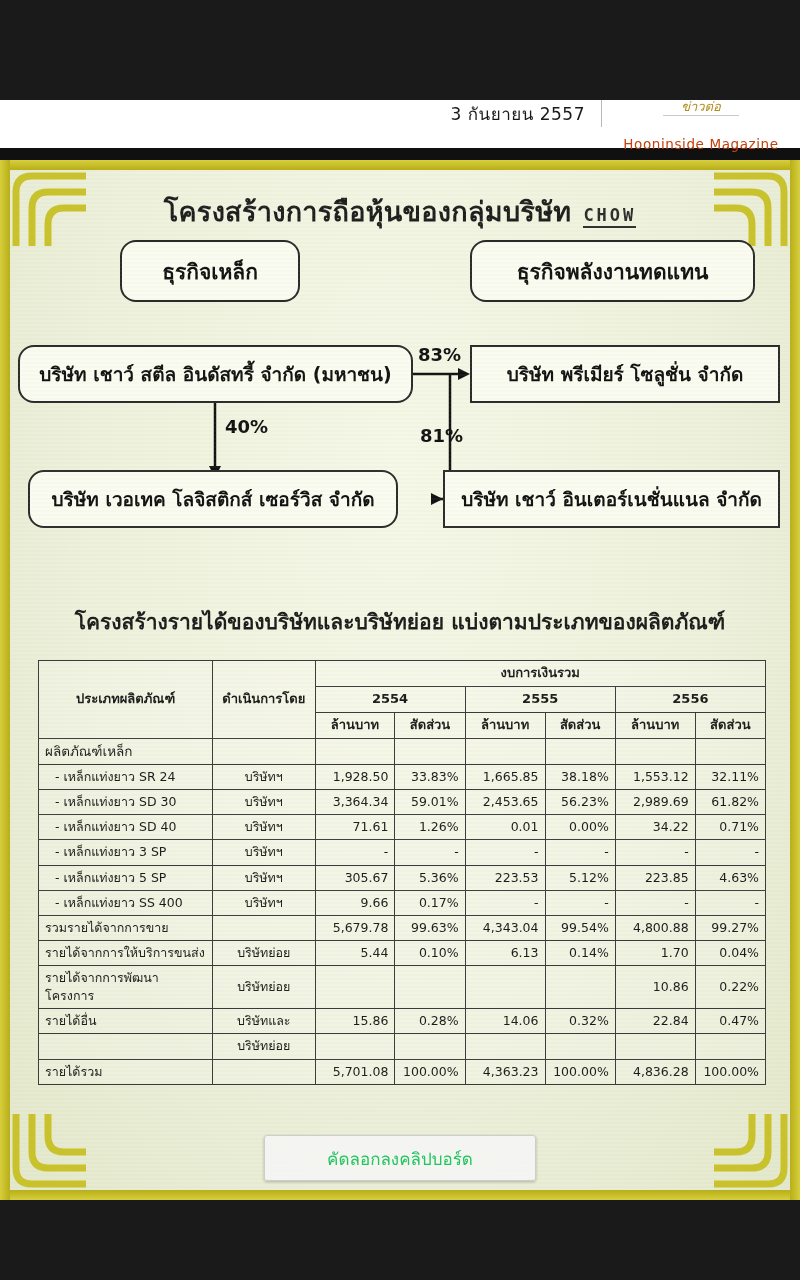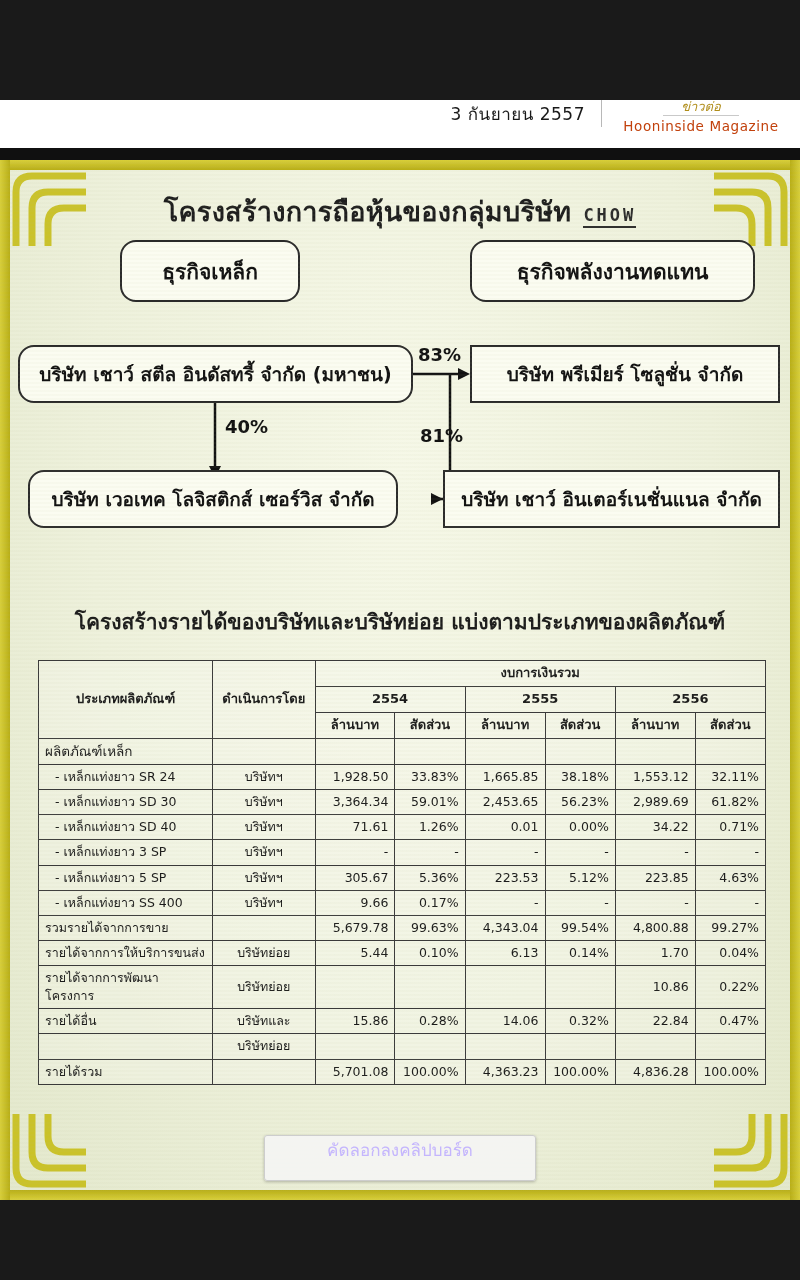--- a/index.html
+++ b/index.html
@@ -30,21 +30,21 @@
     flex: 1;
     display: flex; align-items: center; justify-content: flex-end;
     padding-right: 16px;
     font-size: 17px; color: #1a1a1a;
     letter-spacing: 0.5px;
     border-right: 1px solid #b8b8b8;
   }
   .header-logo {
     width: 198px;
     display: flex; flex-direction: column; align-items: center; justify-content: center;
-    gap: 2px;
+    gap: 20px;
   }
   .logo-top {
     font-size: 13px; color: #b08d1a; font-style: italic;
     border-bottom: 1px solid #c9c9c9;
     padding: 0 18px 1px 18px;
     line-height: 1.1;
   }
   .logo-bottom {
     font-size: 13.5px; color: #c2410c; letter-spacing: 0.6px;
   }
@@ -164,22 +164,22 @@
   .row-total td { font-weight: bold; }
   .indent { padding-left: 16px !important; }
 
   
   .toast {
     position: absolute; left: 264px; top: 1135px;
     width: 272px; height: 46px;
     background: rgba(245,245,245,0.88);
     border: 1px solid #cdcdcd;
     border-radius: 3px;
-    display: flex; align-items: flex-start; justify-content: center;
-    font-size: 17px; color: #c4b5fd;
+    display: flex; align-items: center; justify-content: center;
+    font-size: 17px; color: #22c55e;
     box-shadow: 0 1px 3px rgba(0,0,0,0.25);
   }
   .bottom-black {
     position: absolute; left: 0; top: 1200px; width: 800px; height: 80px;
     background: #1a1a1a;
   }
 </style>
 </head>
 <body>
 

